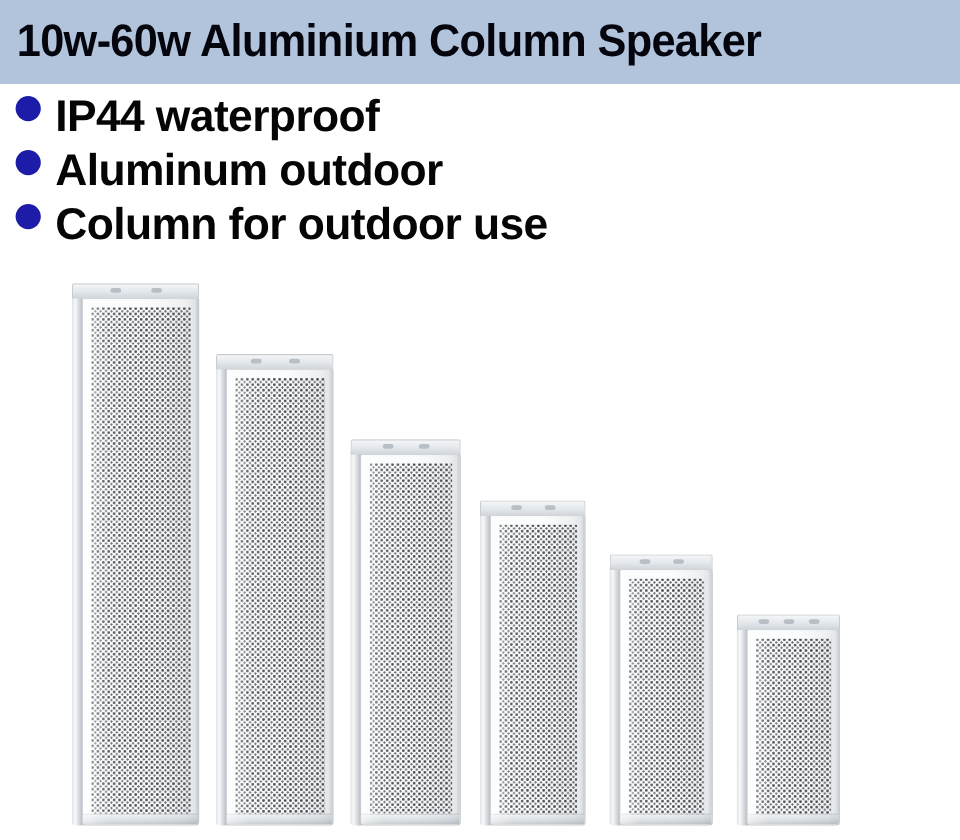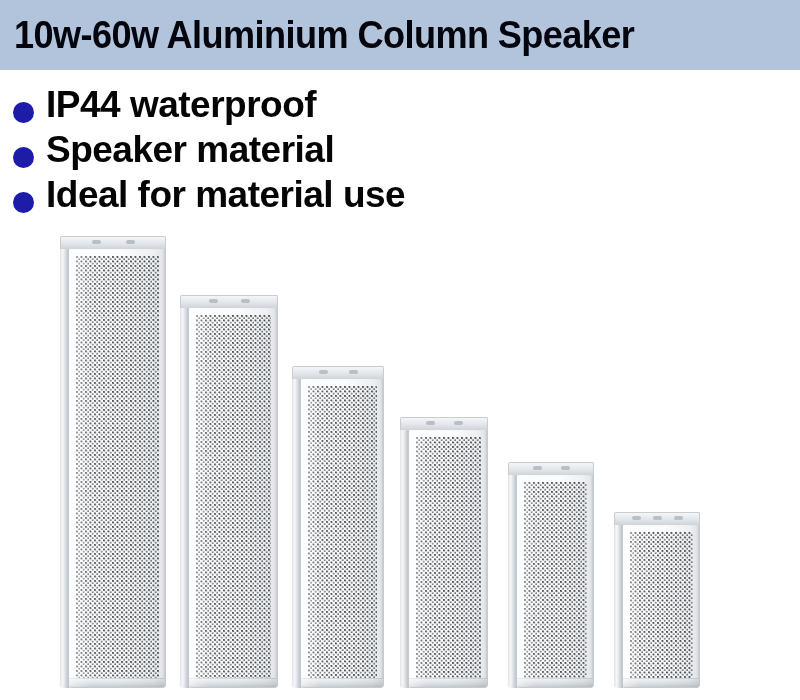--- a/index.html
+++ b/index.html
@@ -43,21 +43,21 @@
   #feature-list {
     position: absolute;
     left: 0; top: 70px;
     width: 800px;
     list-style: none;
     margin: 0;
     padding: 8px 0 0 0;
   }
   .feature-item {
     display: flex;
-    align-items: flex-end;
+    align-items: flex-start;
     height: 45px;
     padding-left: 13px;
   }
   .feature-bullet {
     width: 21px;
     height: 21px;
     border-radius: 50%;
     background: #1c1ca8;
     flex: 0 0 auto;
     margin-right: 12px;
@@ -176,25 +176,25 @@
   <div id="header-title">10w-60w Aluminium Column Speaker</div>
 </div>
 
 <ul id="feature-list">
     <li class="feature-item">
       <span class="feature-bullet" style="background: rgb(28, 28, 168);"></span>
       <span class="feature-text" style="color: rgb(5, 5, 5);">IP44 waterproof</span>
     </li>
     <li class="feature-item">
       <span class="feature-bullet" style="background: rgb(28, 28, 168);"></span>
-      <span class="feature-text" style="color: rgb(5, 5, 5);">Speaker material</span>
+      <span class="feature-text" style="color: rgb(5, 5, 5);">Aluminum outdoor</span>
     </li>
     <li class="feature-item">
       <span class="feature-bullet" style="background: rgb(28, 28, 168);"></span>
-      <span class="feature-text" style="color: rgb(5, 5, 5);">Ideal for material use</span>
+      <span class="feature-text" style="color: rgb(5, 5, 5);">Column for outdoor use</span>
     </li>
   </ul>
 
 <div id="speaker-stage">
     <div class="speaker" style="left: 60px; top: 236px; width: 106px; height: 452px;">
       <div class="speaker-side"></div>
       <div class="speaker-face">
         <div class="speaker-grille"></div>
         <div class="speaker-foot"></div>
         <div class="speaker-sheen"></div>

